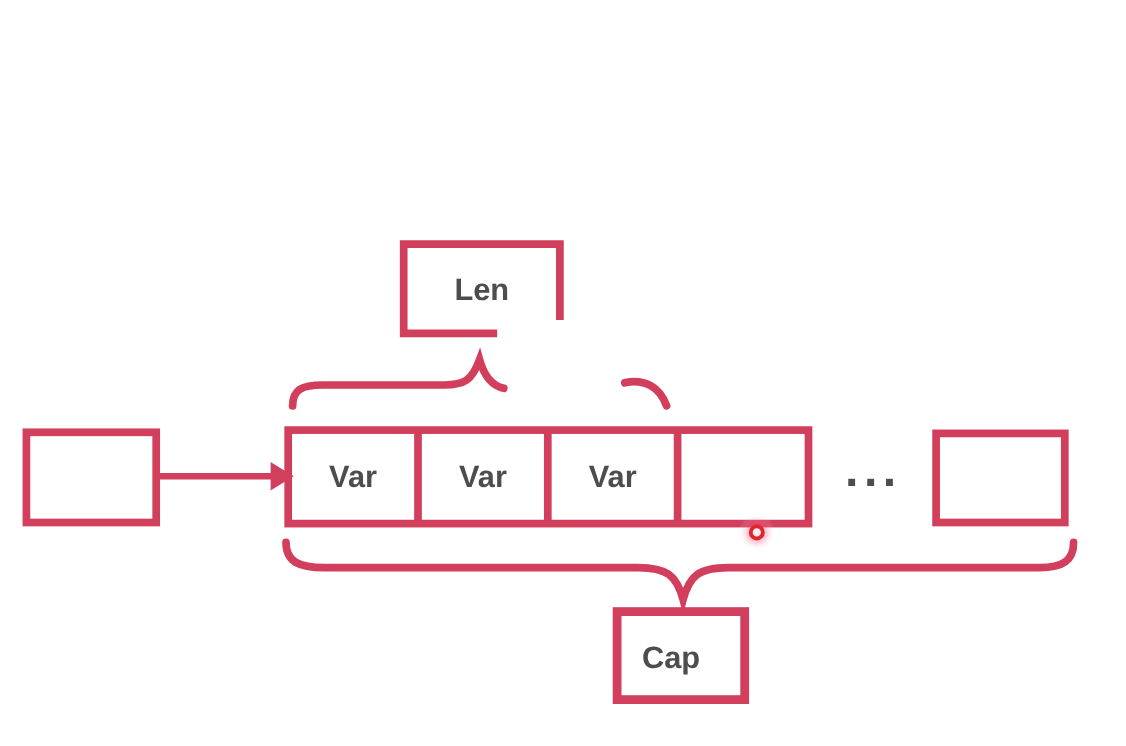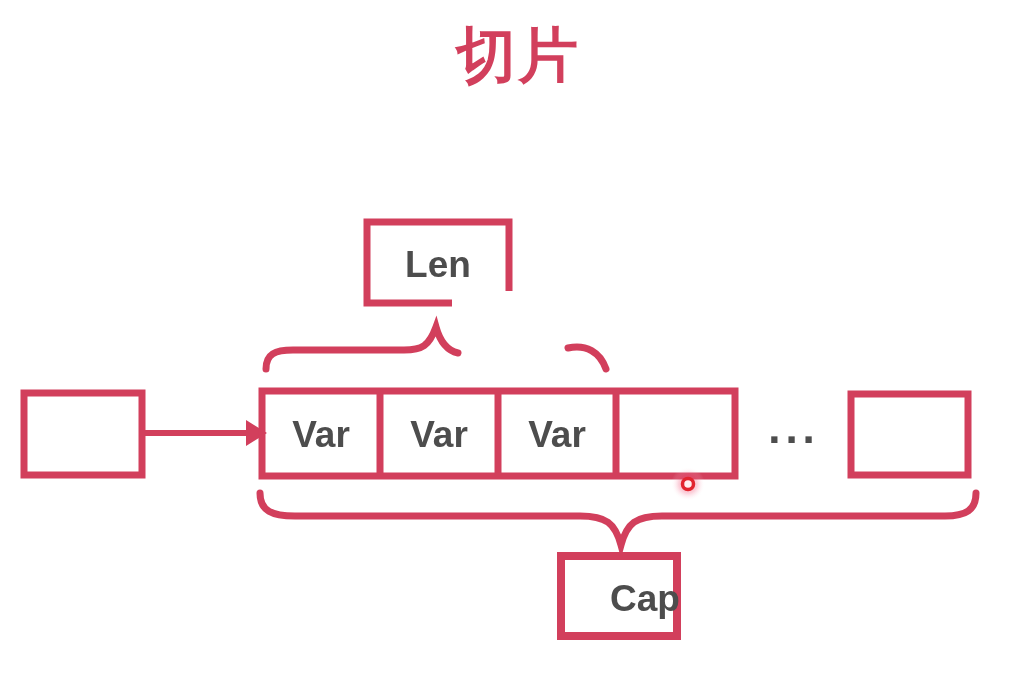--- a/index.html
+++ b/index.html
@@ -30,34 +30,34 @@
     margin: 0;
     font-size: 60px;
     font-weight: 700;
     color: #d23f5c;
     white-space: nowrap;
     letter-spacing: 2px;
   }
   .lbl {
     position: absolute;
     transform: translate(-50%, -50%);
-    font-size: 37px;
+    font-size: 28px;
     font-weight: 700;
     color: #4d4d4d;
     white-space: nowrap;
     line-height: 1;
   }
   .lbl-len  { left: 438px; top: 264px; }
   .lbl-data { left: 83px;  top: 435px; }
   .lbl-var1 { left: 321px; top: 434px; }
   .lbl-var2 { left: 439px; top: 434px; }
   .lbl-var3 { left: 557px; top: 434px; }
   .lbl-cell4{ left: 676px; top: 434px; }
   .lbl-dots { left: 794px; top: 428px; font-size: 44px; letter-spacing: 5px; }
-  .lbl-cap  { left: 645px; top: 598px; }
+  .lbl-cap  { left: 610px; top: 598px; }
 </style>
 </head>
 <body>
 
 <div class="stage">
 
   <svg class="shapes" viewBox="0 0 1024 678" xmlns="http://www.w3.org/2000/svg">
     <defs>
       <radialGradient id="laserGlow" cx="50%" cy="50%" r="50%">
         <stop offset="0%" stop-color="#ef3a52" stop-opacity="0.55"></stop>
@@ -84,21 +84,20 @@
     <rect x="851" y="394" width="117" height="81" fill="none" stroke="#d23f5c" stroke-width="7"></rect>
 
     <path d="M260,493 C260,511 272,516 295,516 L580,516 C606,516 615,523 621,545 C627,523 636,516 662,516 L945,516 C966,516 976,510 976,493" fill="none" stroke="#d23f5c" stroke-width="7" stroke-linecap="round"></path>
 
     <rect x="561" y="556" width="116" height="80" fill="none" stroke="#d23f5c" stroke-width="8"></rect>
 
     <circle cx="688" cy="484" r="17" fill="url(#laserGlow)"></circle>
     <circle cx="688" cy="484" r="5.5" fill="#ffeef0" stroke="#e2242f" stroke-width="3.5"></circle>
   </svg>
 
-  <h1 class="title">切片</h1>
 
   <div class="lbl lbl-len">Len</div>
   <div class="lbl lbl-var1">Var</div>
   <div class="lbl lbl-var2">Var</div>
   <div class="lbl lbl-var3">Var</div>
   <div class="lbl lbl-cell4"></div>
   <div class="lbl lbl-dots">...</div>
   <div class="lbl lbl-cap">Cap</div>
 
 </div>

